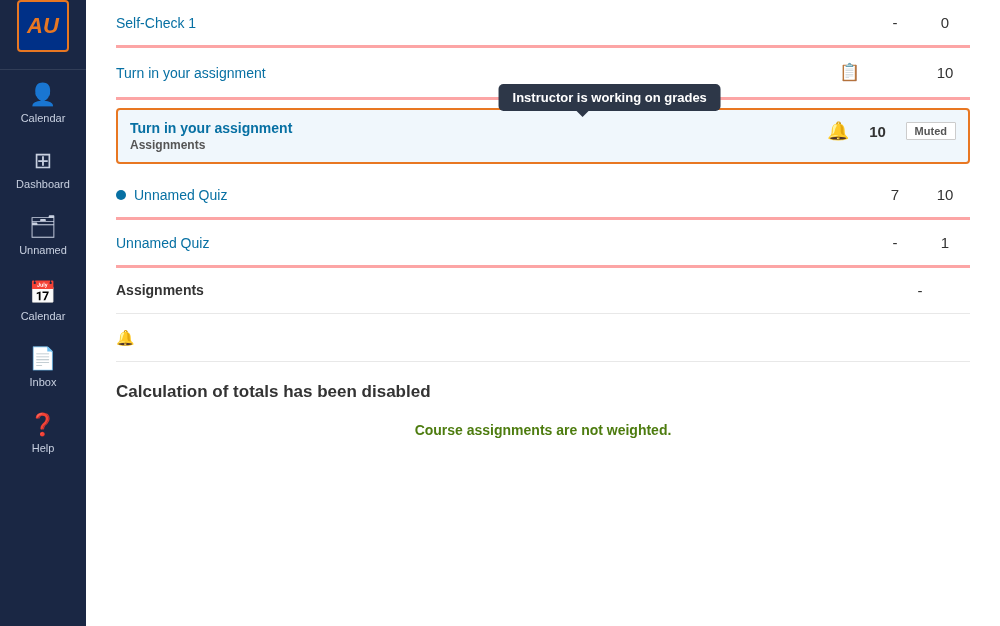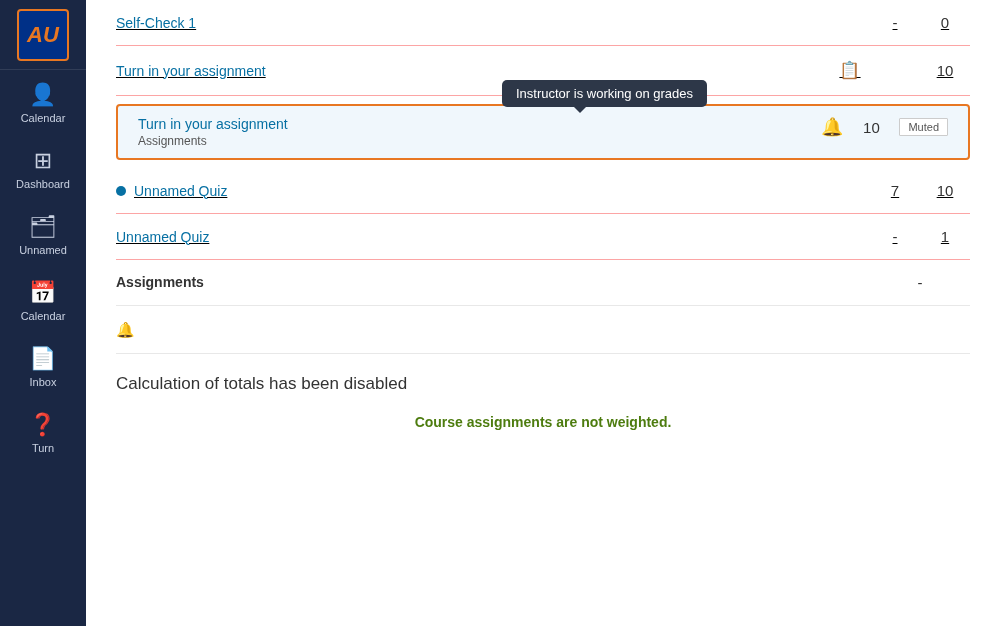--- a/index.html
+++ b/index.html
@@ -12,21 +12,21 @@
       display: flex;
       flex-direction: column;
       align-items: center;
       flex-shrink: 0;
       height: 626px;
     }
     .sidebar-logo {
       width: 86px;
       height: 70px;
       background: #1a2744;
-      display: flex; align-items: center; justify-content: center;
+      display: flex; justify-content: center;
       border-bottom: 1px solid rgba(255,255,255,0.1);
     }
     .au-logo {
       width: 52px; height: 52px;
       background: #003087;
       border-radius: 4px;
       display: flex; align-items: center; justify-content: center;
       border: 2px solid #e87722;
     }
     .au-text {
@@ -54,23 +54,22 @@
     }
 
     
     .grade-table {
       width: 100%;
     }
     .grade-row {
       display: flex;
       align-items: center;
       padding: 14px 0;
-      border-bottom: 1px solid #fca5a5;
+      border-bottom: 3px solid #fca5a5;
       position: relative;
-      text-decoration: underline;
     }
     .grade-row .assignment-name {
       flex: 1;
       color: #0770a3;
       font-size: 14px;
       text-decoration: none;
     }
     .grade-row .icon-cell {
       width: 40px;
       text-align: center;
@@ -89,22 +88,23 @@
       font-size: 15px;
       color: #333;
     }
 
     
     .highlighted-row {
       border: 2px solid #e87722;
       border-radius: 4px;
       margin: 8px 0;
       background: #f0f7fc;
-      padding: 10px 20px;
+      padding: 10px 12px;
       position: relative;
+      font-weight: bold;
     }
     .highlighted-row .assignment-name-main {
       color: #0770a3;
       font-size: 14px;
       cursor: pointer;
     }
     .highlighted-row .assignment-sub {
       color: #555;
       font-size: 12px;
       margin-top: 2px;
@@ -198,21 +198,21 @@
       font-size: 15px;
       color: #888;
       flex-shrink: 0;
       margin-top: 1px;
     }
 
     
     .calc-disabled {
       padding: 20px 0 8px 0;
       font-size: 17px;
-      font-weight: normal;
+      font-weight: bold;
       color: #333;
     }
     .show-all-btn {
       border: 1px solid #ccc;
       background: #f8f8f8;
       padding: 8px 20px;
       font-size: 14px;
       color: #333;
       cursor: pointer;
       border-radius: 4px;
@@ -250,21 +250,21 @@
   <a class="sidebar-item">
     <span class="icon">📅</span>
     <span class="label">Calendar</span>
   </a>
   <a class="sidebar-item">
     <span class="icon">📄</span>
     <span class="label">Inbox</span>
   </a>
   <a class="sidebar-item">
     <span class="icon">❓</span>
-    <span class="label">Turn</span>
+    <span class="label">Help</span>
   </a>
 </nav>
 
 <div class="main">
   <div class="grade-table">
 
     
     <div class="grade-row">
       <a class="assignment-name">Self-Check 1</a>
       <div class="icon-cell"></div>

